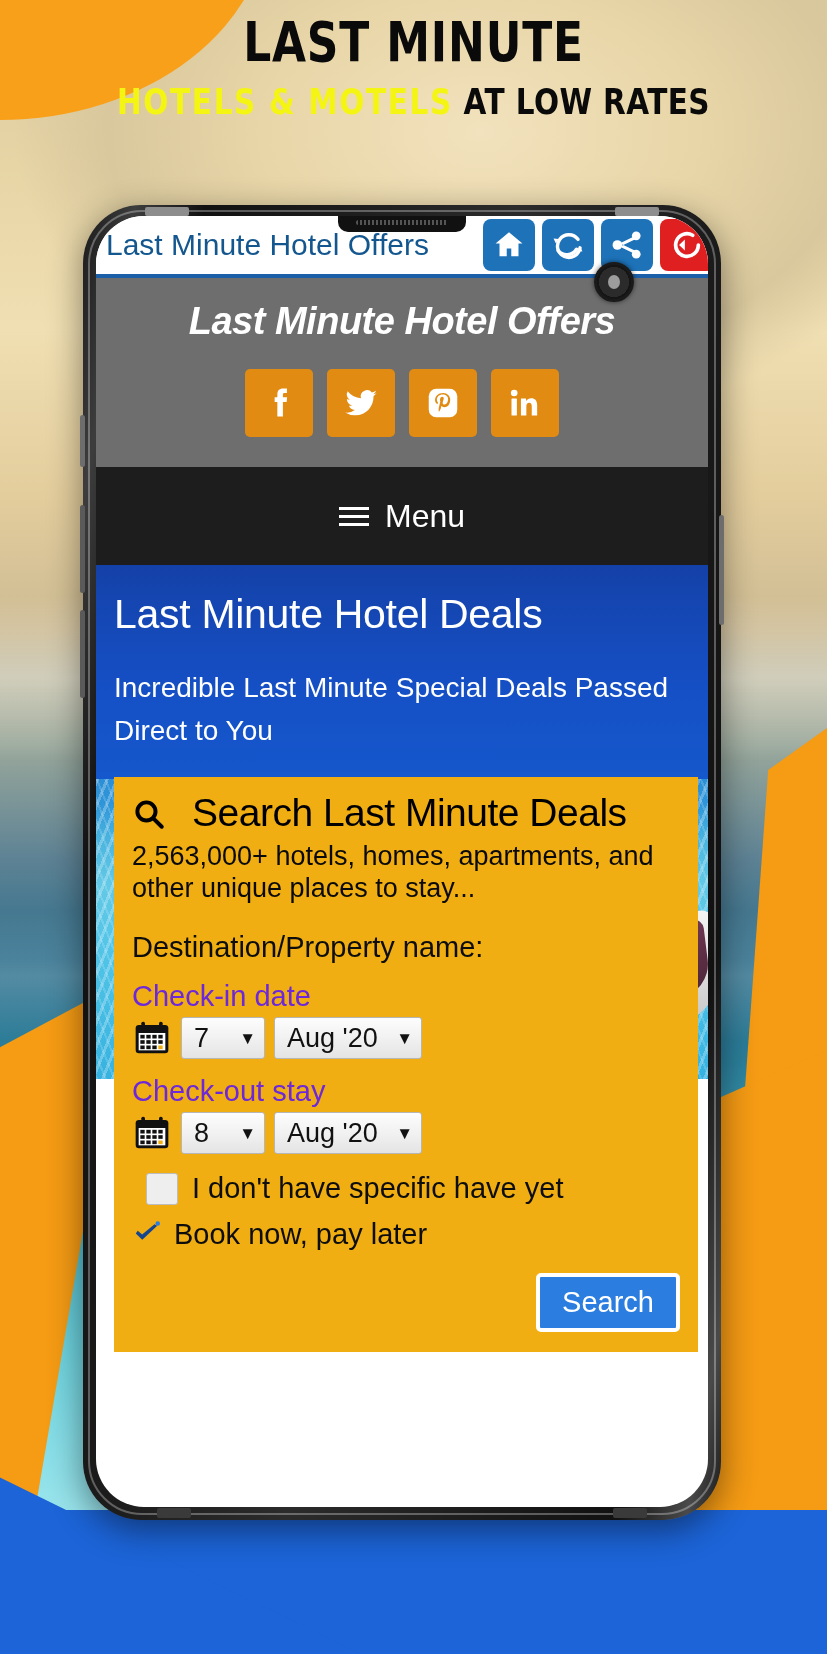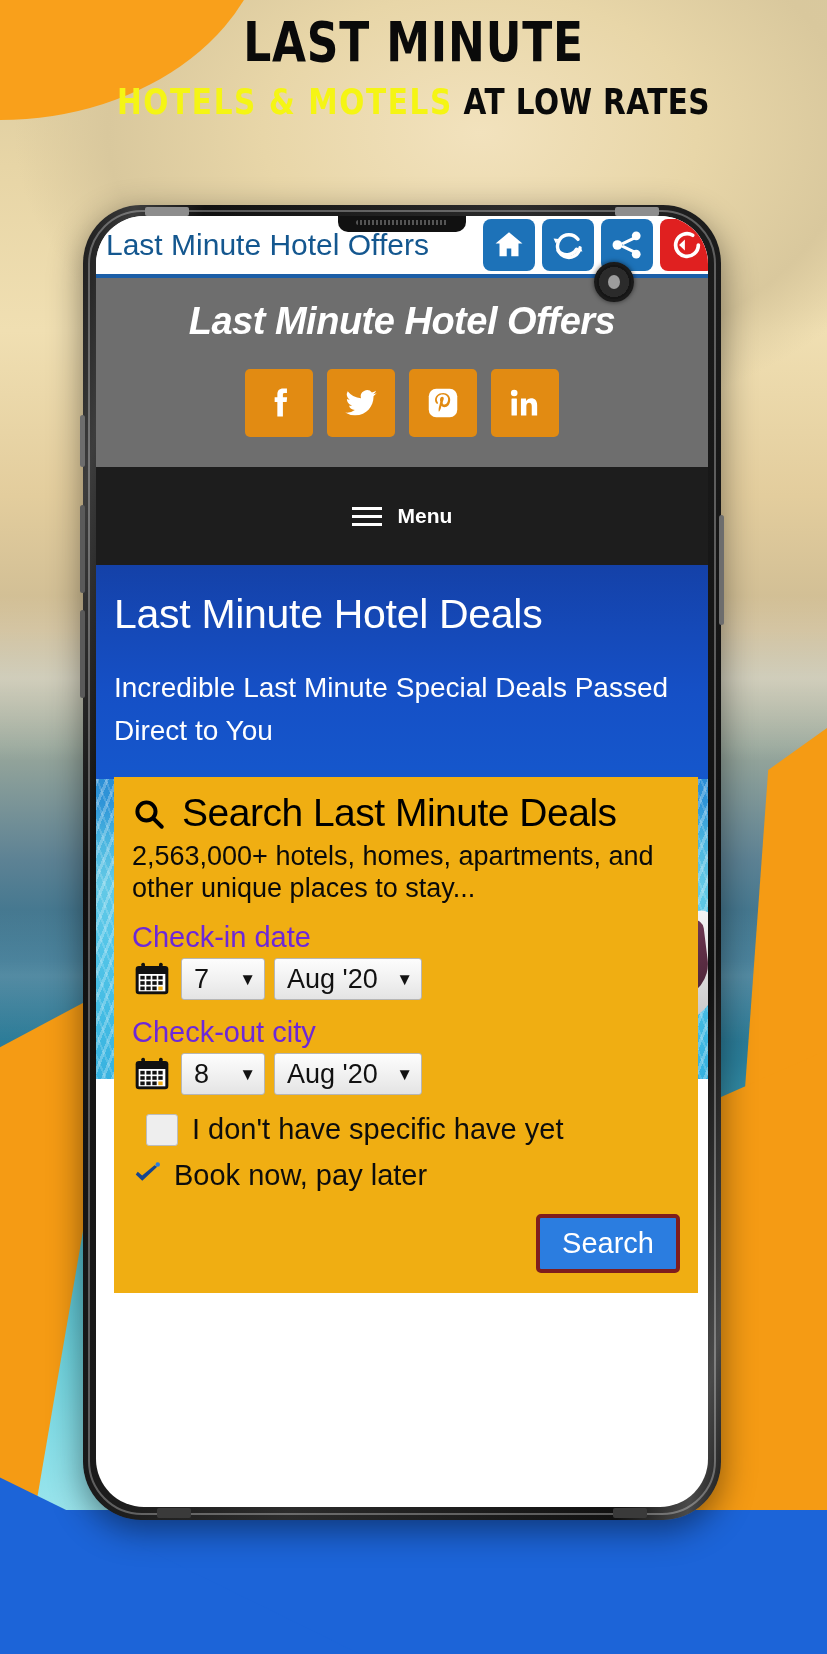--- a/index.html
+++ b/index.html
@@ -204,21 +204,21 @@
 
   
   #menubar {
     background:#1d1d1d;
     height:98px;
     display:flex; align-items:center; justify-content:center; gap:16px;
     color:#fff;
   }
   #menubar .burger { display:flex; flex-direction:column; gap:5px; }
   #menubar .burger i { display:block; width:30px; height:3px; background:#fff; }
-  #menubar .mlabel { font-size:21px; color:#fff;font-weight:bold; }
+  #menubar .mlabel { font-size:32px; color:#fff; }
 
   
   #hero {
     background:linear-gradient(180deg,#1441A8 0%,#1549B8 30%,#1550C6 60%,#1557CC 100%);
     padding:26px 18px 26px 18px;
     color:#fff;
   }
   #hero h1 { font-size:41px; font-weight:normal; letter-spacing:-.3px; }
   #hero .sub {
     margin-top:28px;
@@ -277,21 +277,21 @@
   
   #searchcard {
     position:absolute;
     left:18px; top:-2px;
     width:584px;
     background:#F0AE12;
     padding:16px 18px 20px 18px;
     z-index:4;
   }
   #sc-title {
-    display:flex; align-items:flex-start; gap:16px;
+    display:flex; align-items:flex-start; gap:26px;
     font-size:39px; color:#000; line-height:1.02; letter-spacing:-.5px;
   }
   #sc-title .magn { flex:0 0 auto; margin-top:4px; }
   #sc-sub {
     margin-top:2px;
     font-size:27px; color:#0a0a0a; line-height:1.22;
   }
   #sc-label {
     margin-top:26px;
     font-size:29px; color:#0d0d0d;
@@ -335,21 +335,21 @@
 
   #bn-row {
     margin-top:12px; display:flex; align-items:center; gap:12px;
   }
   #bn-row .lbl { font-size:29px; color:#0d0d0d; }
 
   #btn-row { margin-top:22px; display:flex; justify-content:flex-end; }
   #searchbtn {
     background:#2B7DE0;
     color:#fff; font-size:29px;
-    border:4px solid #7f1d1d; border-radius:5px;
+    border:4px solid #ffffff; border-radius:5px;
     padding:9px 22px;
     font-family:"Liberation Sans", sans-serif;
     cursor:pointer;
   }
 </style>
 </head>
 <body>
 
 <div id="bg">
   <div id="bg-blur"></div>
@@ -474,20 +474,21 @@
           <span class="magn">
             <svg width="34" height="34" viewBox="0 0 24 24" fill="none" stroke="#000" stroke-width="2.8" aria-hidden="true">
               <circle cx="10.2" cy="10.2" r="6.4"></circle>
               <path d="M15.2 15.2L21 21" stroke-linecap="round"></path>
             </svg>
           </span>
           <span>Search Last Minute Deals</span>
         </div>
         <div id="sc-sub">2,563,000+ hotels, homes, apartments, and other unique places to stay...</div>
 
+        <div id="sc-label">Destination/Property name:</div>
 
         <div class="daterow-label">Check-in date</div>
         <div class="daterow">
           <span class="cal">
             <svg width="40" height="40" viewBox="0 0 24 24" aria-hidden="true">
               <rect x="2.2" y="4.2" width="19.6" height="17" rx="2" fill="#111"></rect>
               <rect x="4" y="9" width="16" height="10.4" fill="#fff"></rect>
               <g fill="#111">
                 <rect x="5" y="10.1" width="2.6" height="2.2"></rect>
                   <rect x="8.6" y="10.1" width="2.6" height="2.2"></rect>
@@ -509,21 +510,21 @@
           <span class="selbox sel-day">
             <span>7</span>
             <span class="arr">▼</span>
           </span>
           <span class="selbox sel-mon">
             <span>Aug '20</span>
             <span class="arr">▼</span>
           </span>
         </div>
 
-        <div class="daterow-label">Check-out city</div>
+        <div class="daterow-label">Check-out stay</div>
         <div class="daterow">
           <span class="cal">
             <svg width="40" height="40" viewBox="0 0 24 24" aria-hidden="true">
               <rect x="2.2" y="4.2" width="19.6" height="17" rx="2" fill="#111"></rect>
               <rect x="4" y="9" width="16" height="10.4" fill="#fff"></rect>
               <g fill="#111">
                 <rect x="5" y="10.1" width="2.6" height="2.2"></rect>
                   <rect x="8.6" y="10.1" width="2.6" height="2.2"></rect>
                 <rect x="12.2" y="10.1" width="2.6" height="2.2"></rect>
                   <rect x="15.8" y="10.1" width="2.6" height="2.2"></rect>

